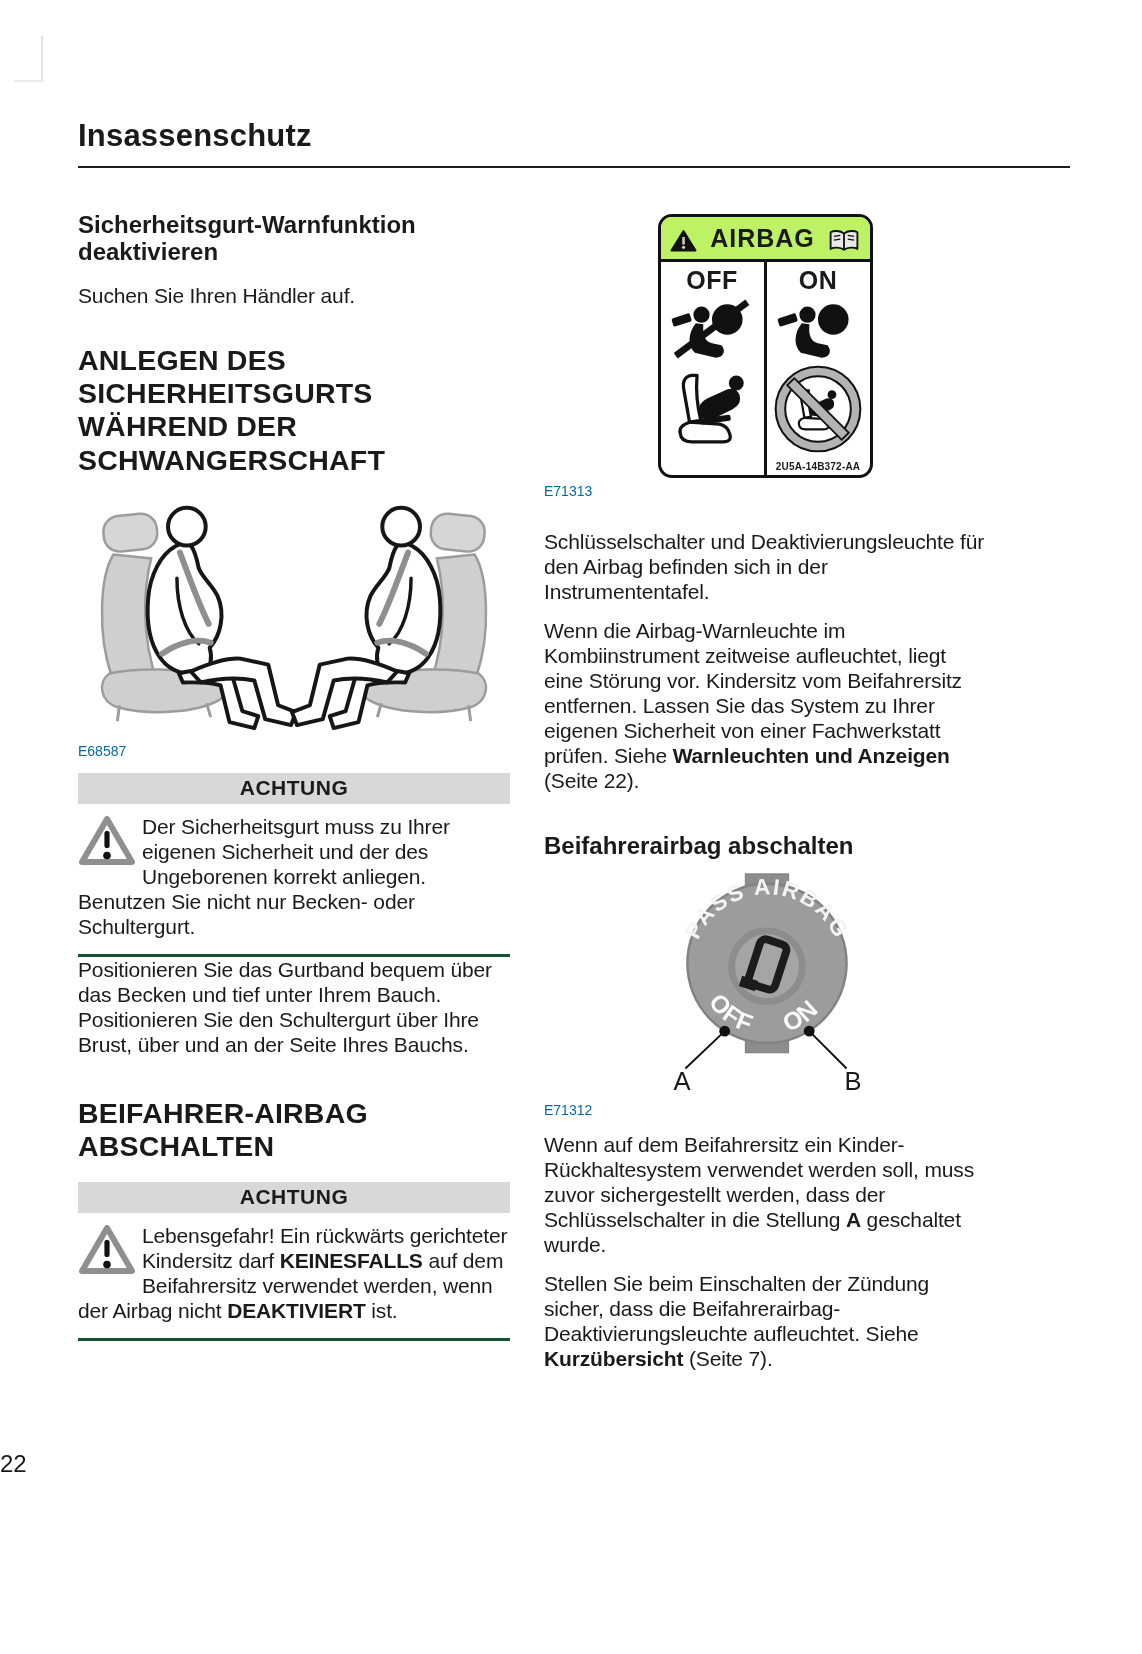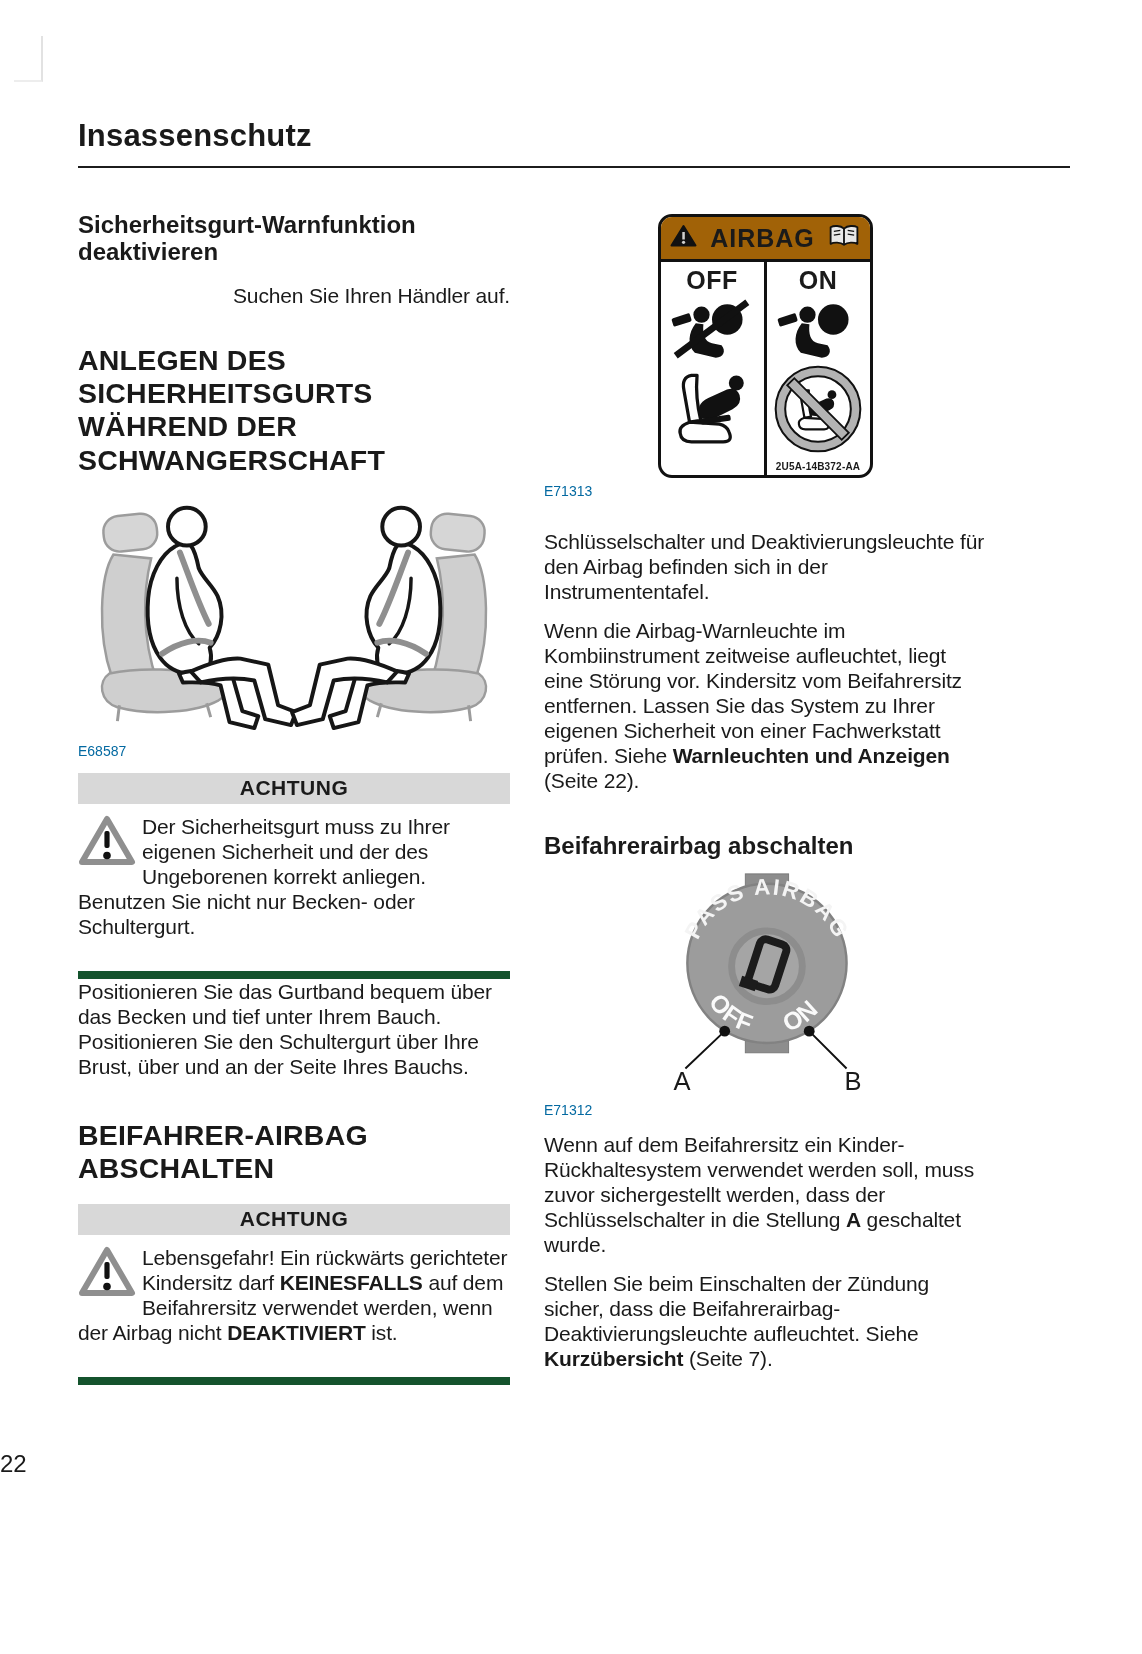--- a/index.html
+++ b/index.html
@@ -19,34 +19,34 @@
   .col-left  { width:432px; flex:none; }
   .col-right { width:442px; flex:none; }
 
   h2.big { font-size:28.5px; line-height:1.17; margin:36px 0 0; font-weight:bold; letter-spacing:0.2px; }
   h3.sub { font-size:24px; line-height:1.12; margin:0; font-weight:bold; }
   p.body { font-size:21px; line-height:25px; margin:0 0 14px; letter-spacing:-0.15px; }
   p.body b, .warn-text b { font-weight:bold; }
   .ecode { font-size:14px; color:#0369a1; margin:2px 0 0; }
 
   .fig-preg { margin-top:10px; }
-  .warnbox { margin-top:14px; border-bottom:8px solid #14532d; padding-bottom:32px; }
+  .warnbox { margin-top:14px; border-bottom:3px solid #14532d; padding-bottom:15px; }
   .warnbar { background:#d8d8d8; text-align:center; font-weight:bold; font-size:21px;
     letter-spacing:0.5px; padding:3px 0 4px; }
   .warnbody { margin-top:10px; font-size:21px; line-height:25px; letter-spacing:-0.15px; }
   .warn-icon { float:left; width:64px; height:74px; }
   .warnbody::after { content:""; display:block; clear:both; }
 
   .mt26 { margin-top:26px; }
 
   
   .airbag-label { width:215px; margin:2px auto 0; border:3px solid #111; border-radius:14px;
     overflow:hidden; background:#fff; }
-  .al-header { display:flex; align-items:flex-start; justify-content:space-between;
-    background:#a16207; border-bottom:3px solid #111; padding:7px 9px 6px; }
+  .al-header { display:flex; align-items:flex-end; justify-content:space-between;
+    background:#bef264; border-bottom:3px solid #111; padding:7px 9px 6px; }
   .al-title { font-weight:800; font-size:25px; letter-spacing:1px; }
   .al-body { display:flex; height:213px; }
   .al-col { flex:1; position:relative; display:flex; flex-direction:column; align-items:center; padding-top:4px; }
   .al-col.first { border-right:3px solid #111; }
   .al-onoff { font-weight:800; font-size:25px; letter-spacing:0.5px; }
   .al-part { position:absolute; bottom:3px; left:0; right:0; text-align:center;
     font-size:10px; font-weight:bold; letter-spacing:0.2px; }
 
   .switch-fig { text-align:center; margin-top:8px; }
   svg text { font-family:"Liberation Sans","DejaVu Sans",sans-serif; }
@@ -63,21 +63,21 @@
 <div class="content">
 
   <h1 class="page-title">Insassenschutz</h1>
   <hr class="title-rule">
 
   <div class="cols">
 
     <div class="col-left">
 
       <h3 class="sub">Sicherheitsgurt-Warnfunktion deaktivieren</h3>
-      <p class="body" style="margin-top:17px;text-align:right;">Suchen Sie Ihren Händler auf.</p>
+      <p class="body" style="margin-top:17px;">Suchen Sie Ihren Händler auf.</p>
 
       <h2 class="big">ANLEGEN DES SICHERHEITSGURTS WÄHREND DER SCHWANGERSCHAFT</h2>
 
       
       <svg class="fig-preg" width="432" height="250" viewBox="0 0 432 252">
         <defs>
           <g id="pfig">
 
             <rect x="24" y="28" width="54" height="36" rx="16" fill="#d6d6d6" stroke="#9c9c9c" stroke-width="2.5" transform="rotate(-6 51 46)"></rect>
             <path d="M34 68 C20 90 18 150 32 190 L78 196 C62 150 64 104 72 72 Z" fill="#cfcfcf" stroke="#9c9c9c" stroke-width="2.5"></path>

